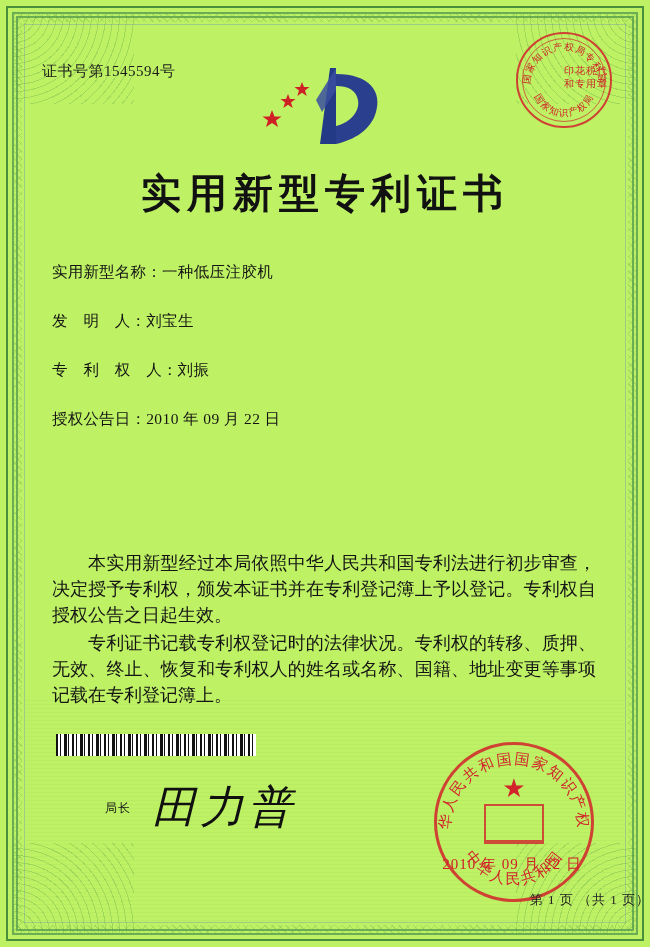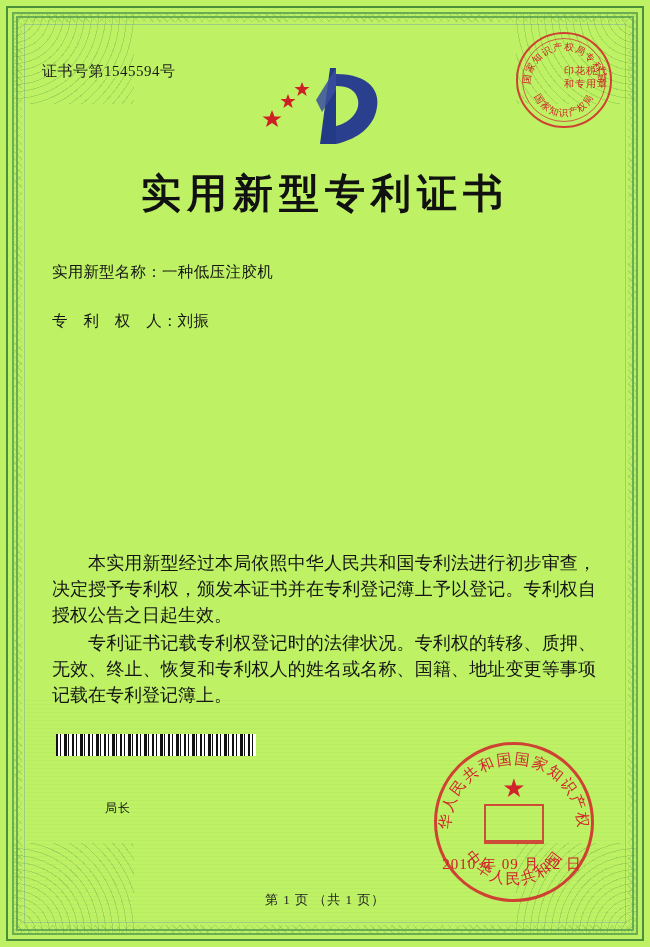--- a/index.html
+++ b/index.html
@@ -266,21 +266,21 @@
     color: #cf2026;
     font-size: 15px;
     letter-spacing: 1px;
     white-space: nowrap;
   }
 
   .footer {
     position: absolute;
     left: 0; right: 0;
     bottom: 38px;
-    text-align: center;
+    text-align: right;
     font-size: 13px;
     color: #222;
     letter-spacing: 1px;
   }
 </style>
 </head>
 <body>
 
 <div class="page">
 
@@ -329,32 +329,39 @@
       <div class="center-text">印花税代和专用章</div>
     </div>
 
     <div class="title">实用新型专利证书</div>
 
     <div class="fields">
       <div class="field">
         <span class="lbl">实用新型名称：</span><span class="val">一种低压注胶机</span>
       </div>
       <div class="field">
+        <span class="lbl">发　明　人：</span><span class="val">刘宝生</span>
+      </div>
+      <div class="field">
         <span class="lbl">专　利　权　人：</span><span class="val">刘振</span>
+      </div>
+      <div class="field">
+        <span class="lbl">授权公告日：</span><span class="val">2010 年 09 月 22 日</span>
       </div>
     </div>
 
     <div class="paragraphs">
       <p>本实用新型经过本局依照中华人民共和国专利法进行初步审查，决定授予专利权，颁发本证书并在专利登记簿上予以登记。专利权自授权公告之日起生效。</p>
       <p>专利证书记载专利权登记时的法律状况。专利权的转移、质押、无效、终止、恢复和专利权人的姓名或名称、国籍、地址变更等事项记载在专利登记簿上。</p>
     </div>
 
     <div class="barcode"></div>
 
     <div class="director-label">局长</div>
+    <div class="signature">田力普</div>
 
     <div class="seal-main">
       <div class="ring"></div>
       <div class="arc">
         <svg viewBox="0 0 160 160">
           <defs>
             <path id="mTopArc" d="M 16,86 A 64,64 0 0 1 144,86"></path>
             <path id="mBotArc" d="M 24,86 A 56,56 0 0 0 136,86"></path>
           </defs>
           <text><textPath href="#mTopArc" startOffset="50%" text-anchor="middle">中华人民共和国国家知识产权局</textPath></text>

